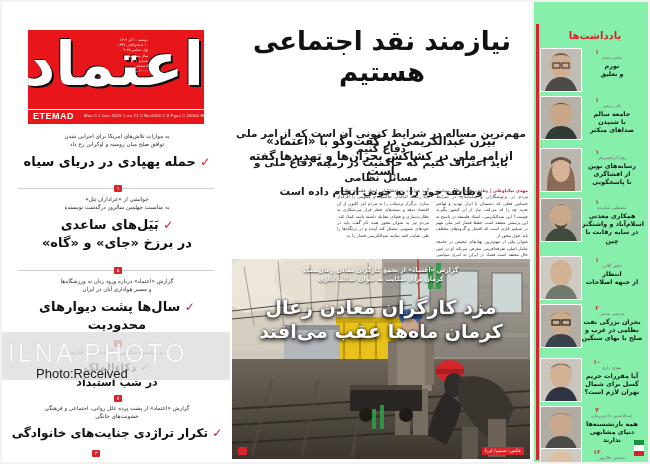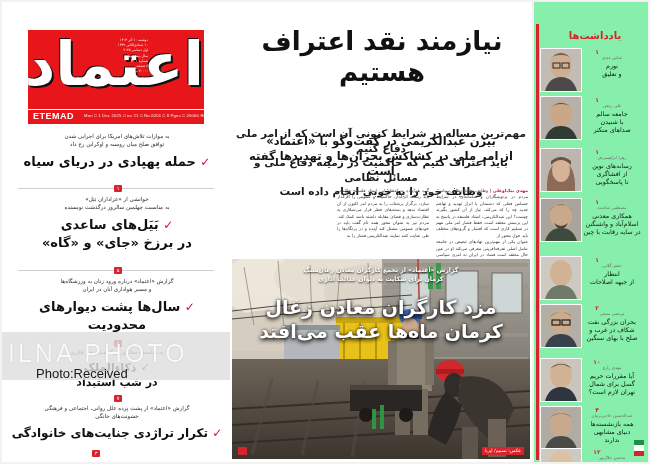--- a/index.html
+++ b/index.html
@@ -99,21 +99,21 @@
   #notes-rule{position:absolute;left:2px;top:22px;width:3px;height:436px;
               background:#d8232a;}
   #notes-title{position:absolute;right:4px;top:28px;width:98px;direction:rtl;
                text-align:center;font-size:10px;font-weight:700;color:#d8232a;}
   .note{position:absolute;right:2px;width:108px;direction:rtl;}
   .note .num{position:absolute;right:32px;top:0;width:34px;text-align:center;
              font-size:6px;color:#d8232a;font-weight:700;}
   .note .byline{position:absolute;right:2px;top:7px;width:64px;text-align:center;
                 font-size:4.2px;line-height:6px;color:#6a6a6a;}
   .note .ntitle{position:absolute;right:2px;top:14px;width:64px;text-align:center;
-                font-size:6.4px;line-height:8.2px;font-weight:400;color:#141414;}
+                font-size:6.4px;line-height:8.2px;font-weight:700;color:#141414;}
   .note .ph{position:absolute;left:2px;top:0;width:40px;height:42px;
             background:#b9b3ab;border:1px solid #ffffff;overflow:hidden;}
   .note .ph svg{display:block;}
   #flagmark{position:absolute;left:100px;bottom:6px;width:10px;height:16px;
             background:linear-gradient(to bottom,#1e8f3e 0 33%,#ffffff 33% 66%,#d8232a 66% 100%);}
 </style>
 </head>
 <body>
 
 <div id="page">
@@ -200,21 +200,21 @@
         <span style="white-space:pre-line;">تکرار تراژدی جنایت‌های خانوادگی</span>
       </div>
     </div>
     <div class="sqdot" style="right:130px;top:448px;">
       <i>۳</i>
       </div>
   </div>
 
   <div id="centre">
 
-    <div id="maintitle">نیازمند نقد اعتراف هستیم</div>
+    <div id="maintitle">نیازمند نقد اجتماعی هستیم</div>
 
     <div class="subline" style="top: 84px; white-space: pre-line; margin-top: 48px;" style2="">بیژن عبدالکریمی در گفت‌وگو با «اعتماد»
 از امر ملی در کشاکش بحران‌ها و تهدیدها گفته است</div>
 
     <div class="deck" style="top: 124px; white-space: pre-line;">مهم‌ترین مساله در شرایط کنونی آن است که از امر ملی دفاع کنیم
 باید اعتراف کنیم که حاکمیت در زمینه دفاع ملی و مسائل نظامی
 وظایف خود را به خوبی انجام داده است</div>
 
     <div id="cols">
       <div class="col">
@@ -440,21 +440,21 @@
           <path d="M10 10 Q20 2 30 10 Q26 6 20 6 Q14 6 10 10Z" fill="#9a8f82"></path>
           <path d="M4 42 Q8 28 20 28 Q32 28 36 42Z" fill="#6f7a6b"></path>
           </svg>
       </div>
     </div>
 
     <div class="note" style="top:302px;">
       <div class="num">۲</div>
       <div class="byline">مرتضی منشی</div>
       <div class="ntitle" style="white-space:pre-line;">بحران بزرگی نفت
-شکاف در غرب و
+نظامی در غرب و
 صلح با بهای سنگین</div>
       <div class="ph">
         <svg width="40" height="42" viewBox="0 0 40 42">
             <rect width="40" height="42" fill="#b3aea6"></rect>
           <ellipse cx="20" cy="17" rx="11" ry="13" fill="#cbab8d"></ellipse>
           <path d="M9 12 Q20 2 31 12 Q27 7 20 7 Q13 7 9 12Z" fill="#4d4741"></path>
           <rect x="11" y="15" width="8" height="5" fill="none" stroke="#211f1d" stroke-width="1.2"></rect>
           <rect x="21" y="15" width="8" height="5" fill="none" stroke="#211f1d" stroke-width="1.2"></rect>
           <path d="M4 42 Q8 29 20 29 Q32 29 36 42Z" fill="#39414b"></path>
           </svg>

